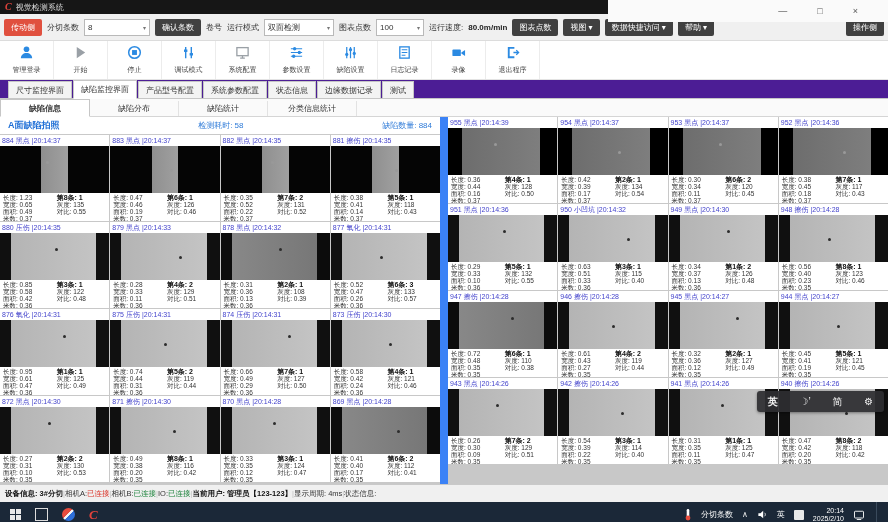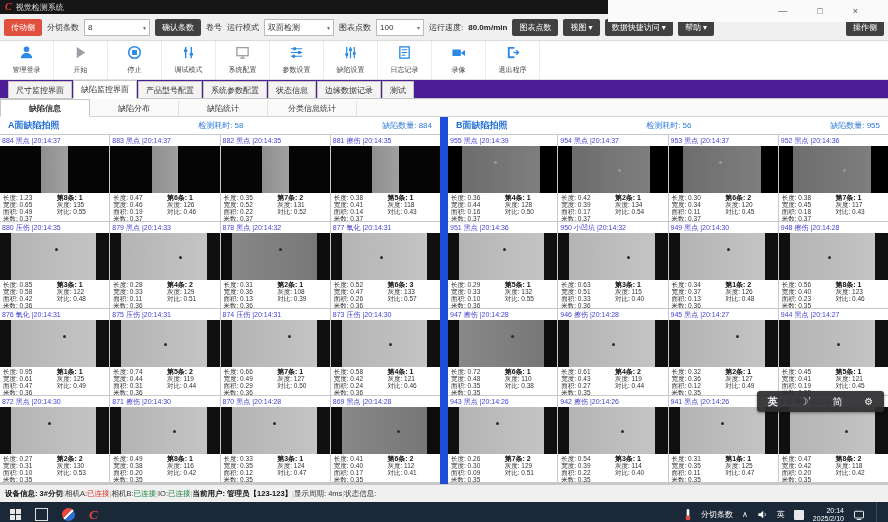--- a/index.html
+++ b/index.html
@@ -28,21 +28,21 @@
   .action svg{width:15px;height:15px}
   .action .alabel{font-size:7px;color:#444;white-space:nowrap}
   
   .tabs{height:18px;background:#4c1d95;display:flex;align-items:flex-end;padding-left:8px;border-bottom:1px solid #c6c6c6}
   .tab{height:16px;display:flex;align-items:center;padding:0 7px;font-size:8px;background:#f3f3f3;border:1px solid #c6c6c6;border-bottom:none;margin-right:1px;color:#333;cursor:pointer}
   .tab.active{background:#fff;height:17px;margin-bottom:-1px;border-bottom:1px solid #fff}
   .subtabs{height:17px;background:#fafafa;display:flex;align-items:flex-end;border-bottom:1px solid #d5d5d5}
   .subtab{width:88px;height:15px;display:flex;align-items:center;justify-content:center;font-size:8px;color:#333;border-right:1px solid #e2e2e2;cursor:pointer}
   .subtab.active{background:#fff;height:16px;border:1px solid #c6c6c6;border-bottom:1px solid #fff;margin-bottom:-1px;font-weight:bold}
   
-  .content{height:367px;background:#1d4ed8;display:flex;gap:8px}
+  .content{height:367px;background:#3b82f6;display:flex;gap:8px}
   .panel{width:443px;background:#fff;display:flex;flex-direction:column}
   .panel-header{height:17px;display:flex;align-items:center;justify-content:space-between;padding:0 8px;border-bottom:1px solid #c9c9c9;font-size:8px}
   .panel-title{font-weight:bold;font-size:9px;color:#1f6fd6}
   .panel-meta{color:#2f7bd8}
   .grid{flex:1;display:grid;grid-template-columns:repeat(4,1fr);grid-auto-rows:86px;gap:1px;background:#c8c8c8;overflow:hidden}
   .cell{background:#fff;display:flex;flex-direction:column;overflow:hidden}
   .cell-h{height:11px;flex:0 0 11px;display:flex;align-items:center;gap:2px;padding:0 2px;font-size:7px;color:#4444cc;white-space:nowrap;overflow:hidden}
   .cell-img{height:47px;flex:0 0 47px;position:relative}
   .tone-dark {background:linear-gradient(90deg,#050505 0,#050505 38%,#8f8f8f 38%,#a0a0a0 62%,#050505 62%)}
   .tone-dark2{background:linear-gradient(90deg,#000 0,#000 13%,#6d6d6d 13%,#7e7e7e 84%,#000 84%)}
@@ -584,25 +584,20 @@
             <div class="d-right">
               <div class="first">第6条: 2</div>
               <div>灰度: 112</div>
               <div>对比: 0.41</div>
             </div>
           </div>
         </div>
       </div>
     </div>
     <div class="panel">
-      <div class="panel-header">
-        <span class="panel-title">B面缺陷拍照</span>
-        <span class="panel-meta">检测耗时:  56</span>
-        <span class="panel-meta">缺陷数量:  955</span>
-      </div>
       <div class="grid">
         <div class="cell">
           <div class="cell-h">
             <span>955</span>
             <span>黑点</span>
             <span>|20:14:39</span>
           </div>
           <div class="cell-img tone-dark2">
             <i class="mark" style="left: 42%; top: 32%;"></i>
           </div>

